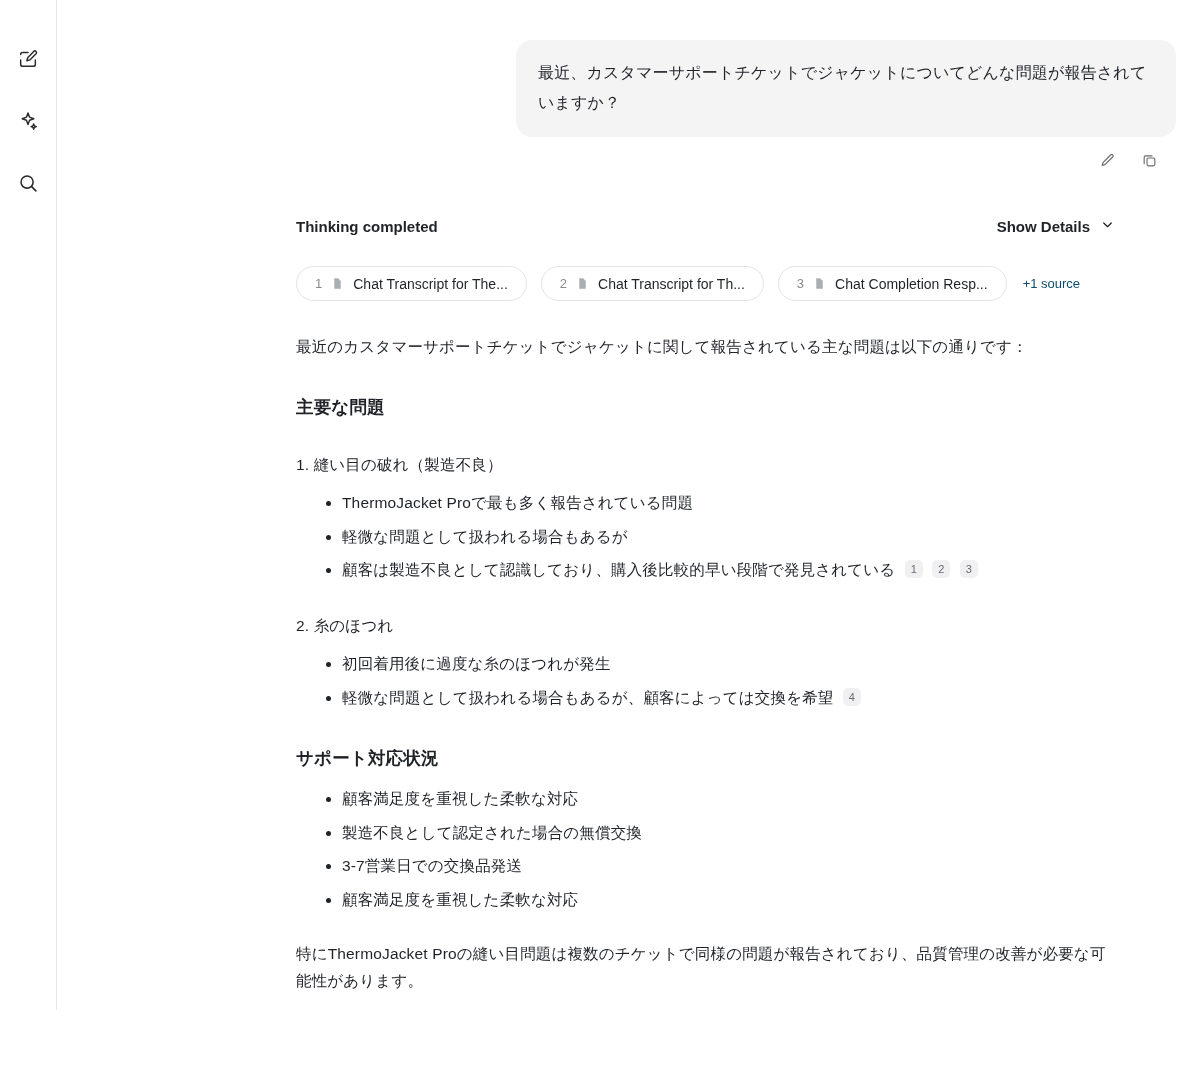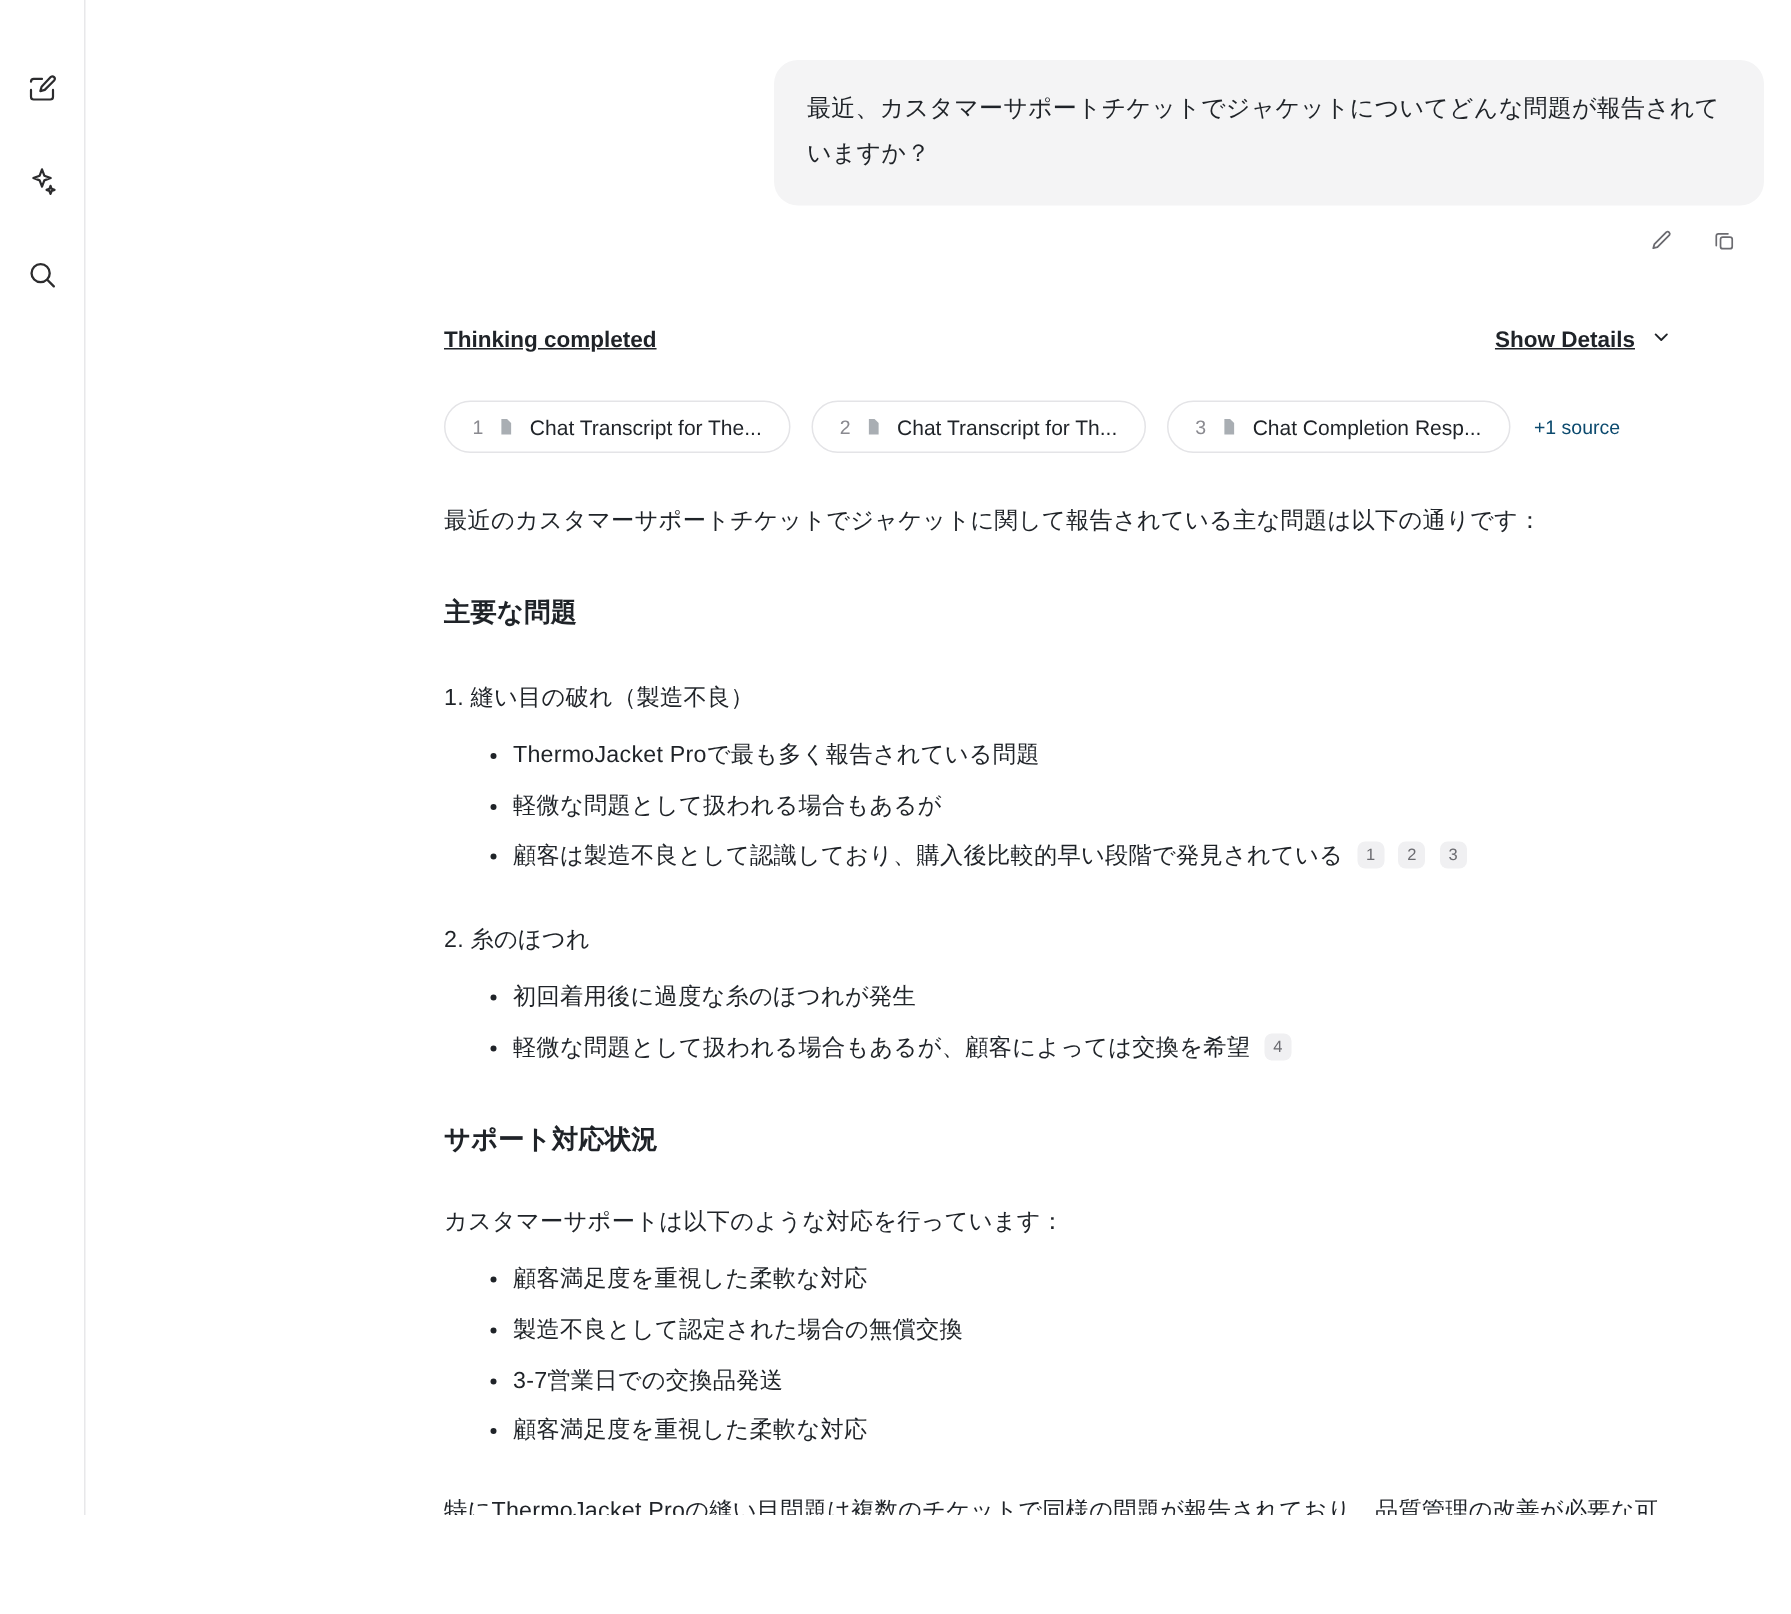--- a/index.html
+++ b/index.html
@@ -92,21 +92,20 @@
     cursor: pointer;
     color: #6b6b70;
   }
 
   
   .thinking-bar {
     display: flex;
     align-items: center;
     justify-content: space-between;
     margin: 46px 79px 0 239px;
-    text-decoration: underline;
   }
   .thinking-label {
     font-size: 15px;
     font-weight: bold;
     color: #1f2328;
   }
   .show-details {
     display: flex;
     align-items: center;
     gap: 10px;
@@ -306,21 +305,20 @@
         <h3 class="sub">2. 糸のほつれ</h3>
         <ul class="bul">
           <li><span>初回着用後に過度な糸のほつれが発生</span></li>
           <li>
             <span>軽微な問題として扱われる場合もあるが、顧客によっては交換を希望</span>
             <span class="cite">4</span>
           </li>
         </ul>
 
         <h2 class="sec">サポート対応状況</h2>
-        <p>カスタマーサポートは以下のような対応を行っています：</p>
         <ul class="bul">
           <li><span>顧客満足度を重視した柔軟な対応</span></li>
           <li><span>製造不良として認定された場合の無償交換</span></li>
           <li><span>3-7営業日での交換品発送</span></li>
           <li><span>顧客満足度を重視した柔軟な対応</span></li>
         </ul>
 
         <p>特にThermoJacket Proの縫い目問題は複数のチケットで同様の問題が報告されており、品質管理の改善が必要な可能性があります。</p>
       </article>
 

